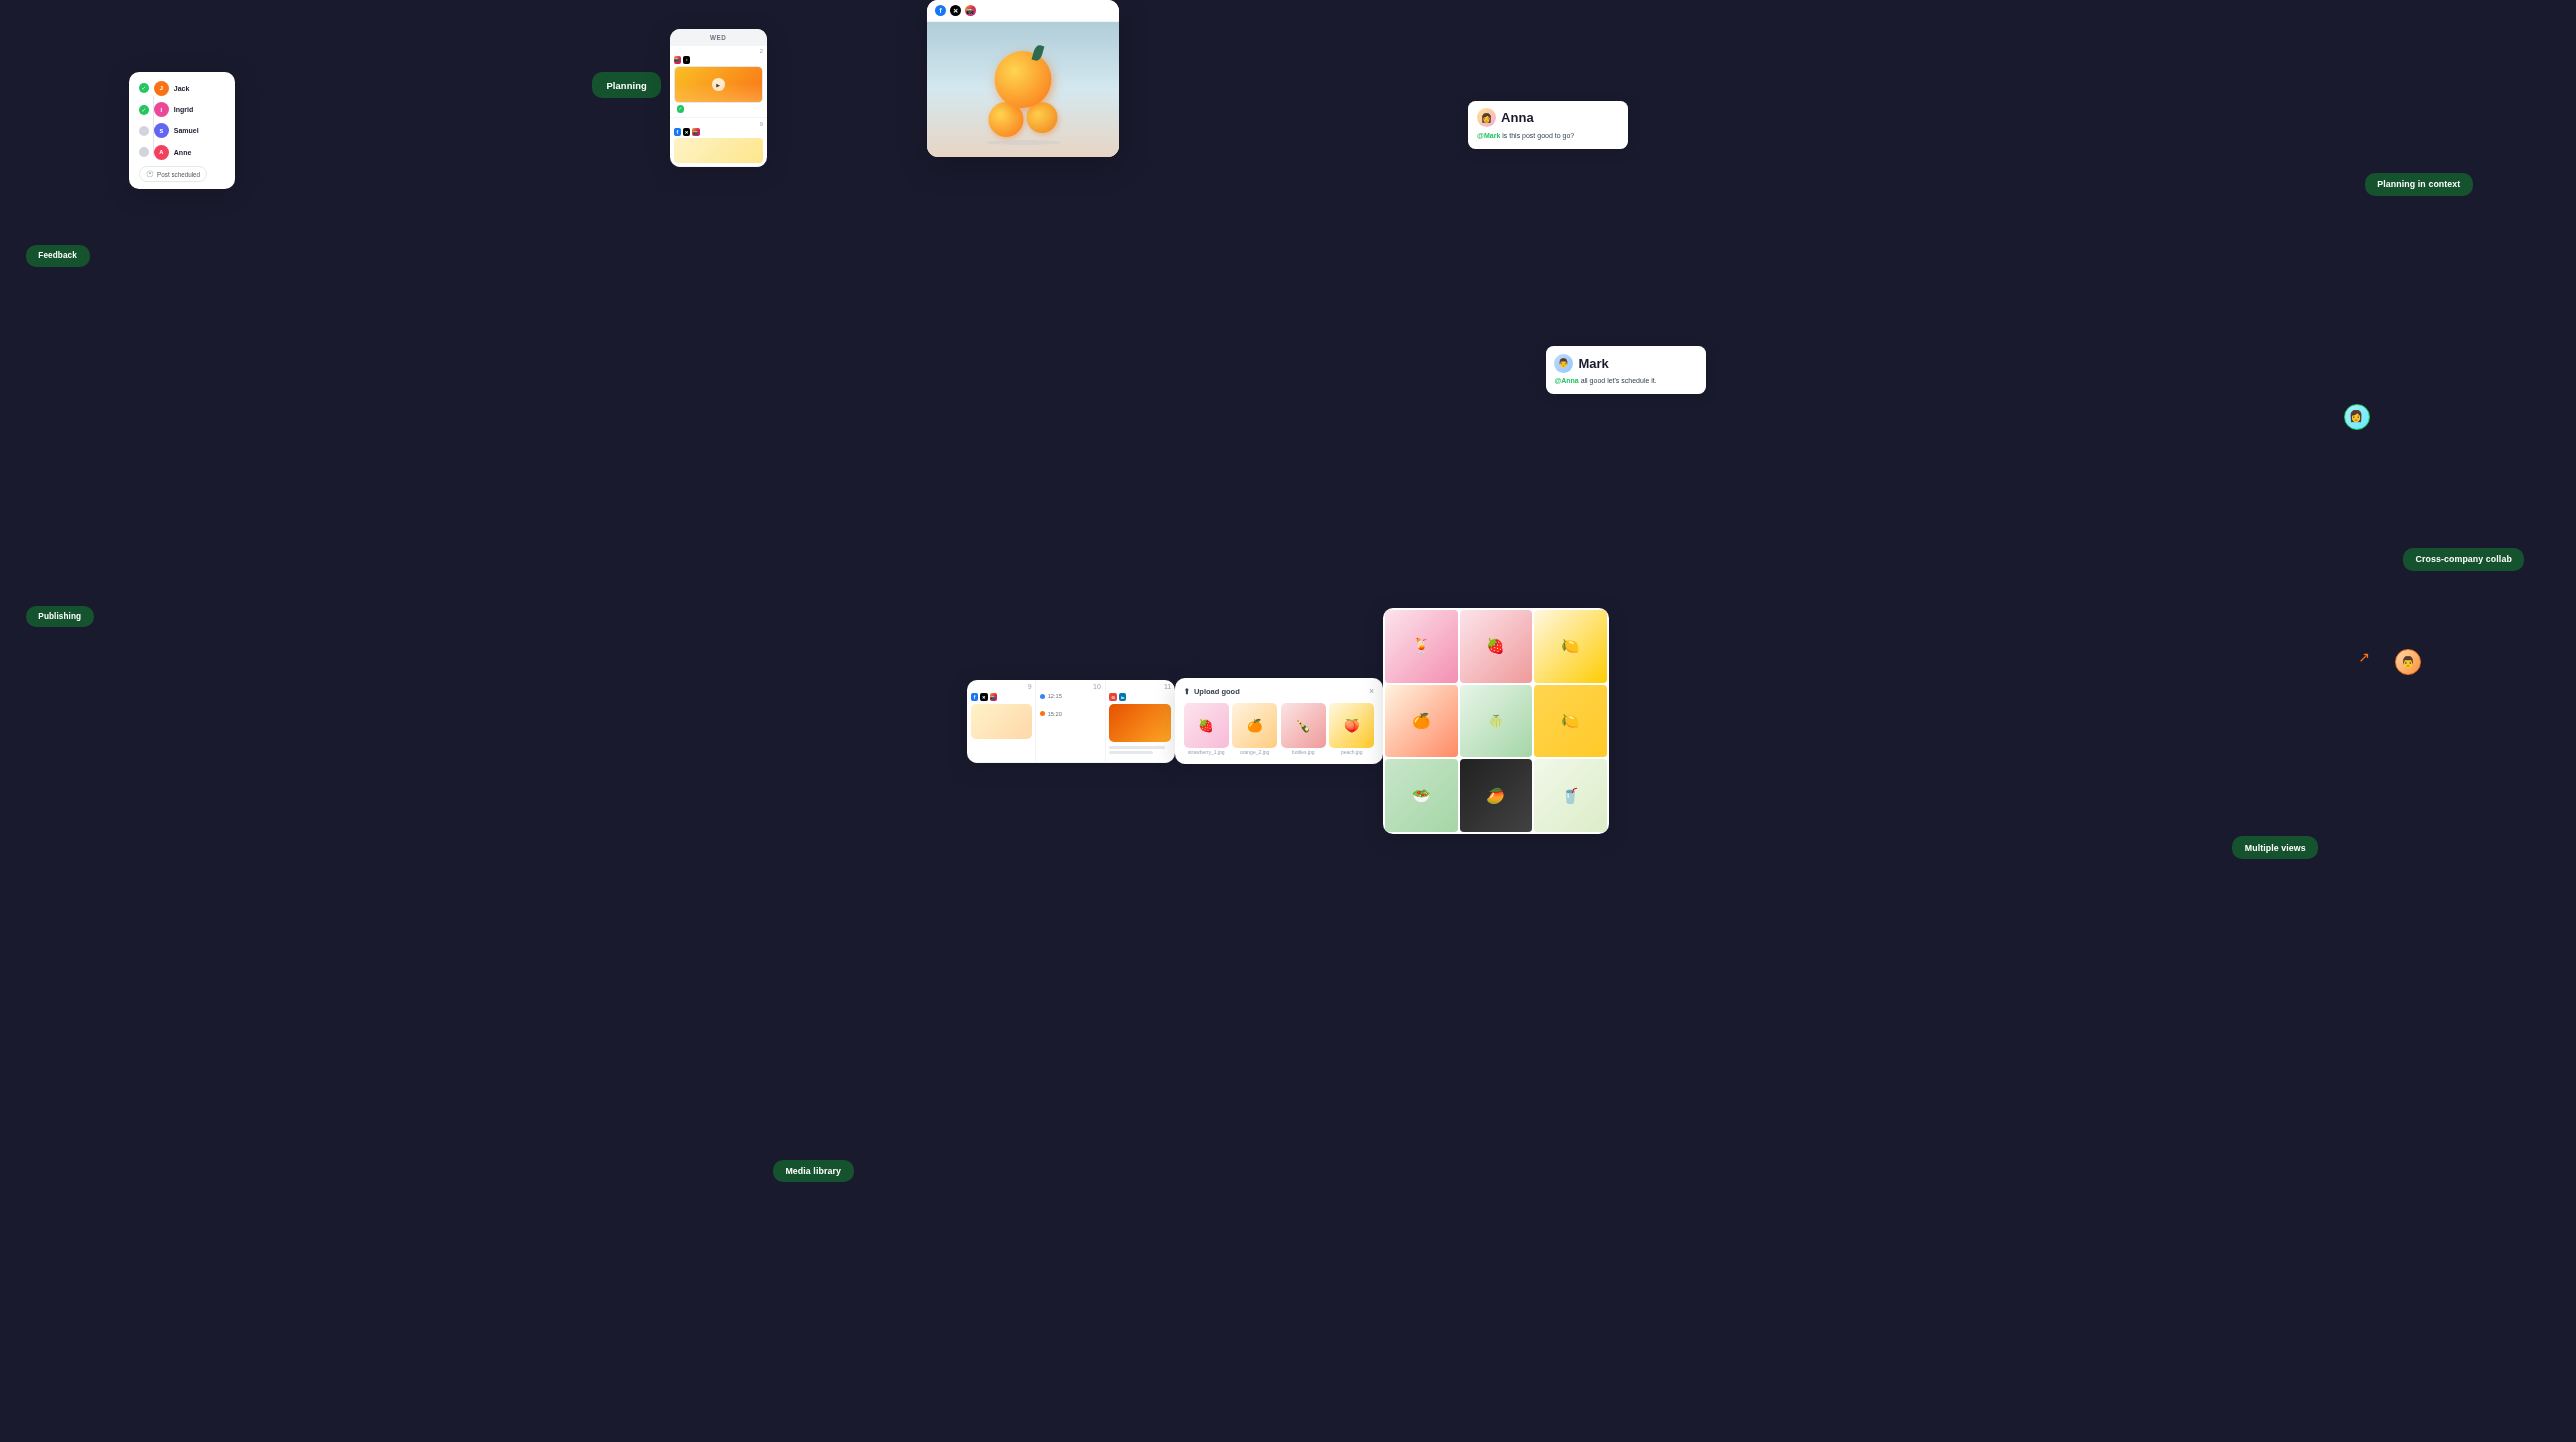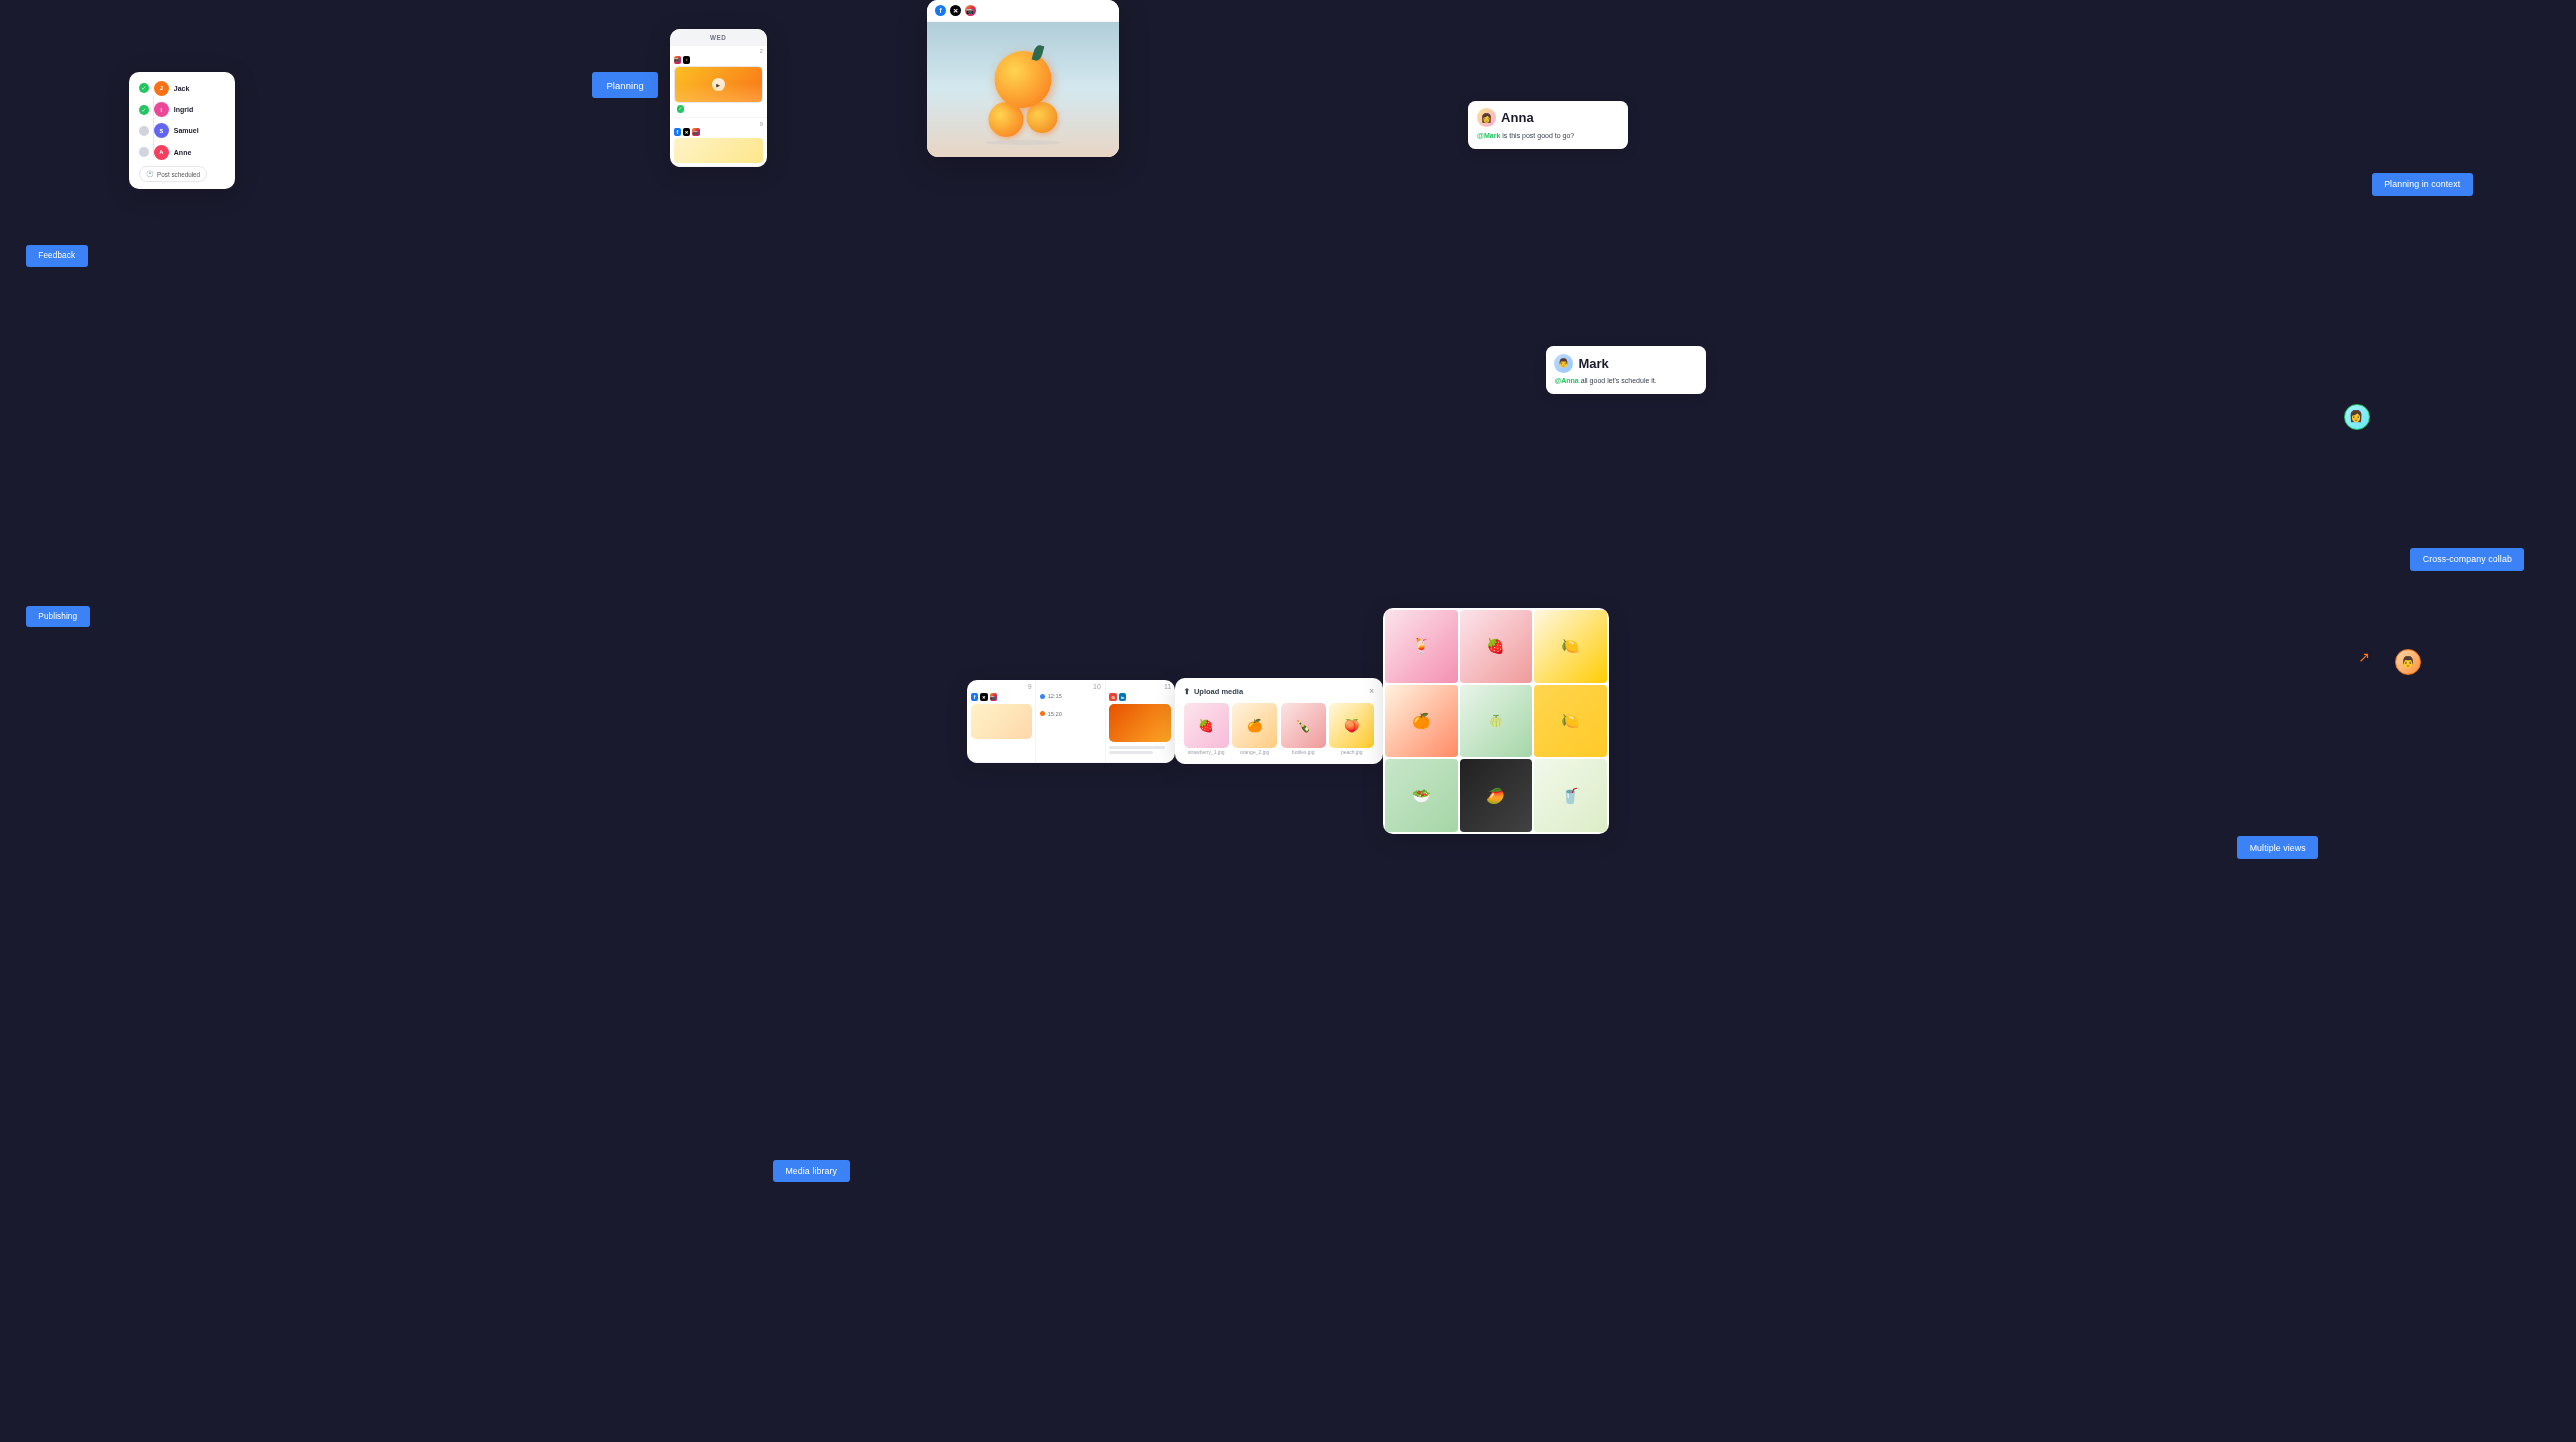--- a/index.html
+++ b/index.html
@@ -14,26 +14,26 @@
     .scene {
       position: relative;
       width: 100%;
       height: 100vh;
       display: flex;
       align-items: center;
       justify-content: center;
     }
     
     .label-badge {
-      background: #3b82f6;
+      background: #14532d;
       color: #fff;
       font-size: 8.2px;
-      font-weight: 400;
+      font-weight: 700;
       padding: 6.3px 12.6px;
-      border-radius: 3px;
+      border-radius: 10px;
       position: absolute;
       white-space: nowrap;
       letter-spacing: 0.1px;
     }
     
     .card {
       background: #fff;
       border-radius: 10px;
       position: absolute;
       box-shadow: 0 5px 25px rgba(0,0,0,0.18);
@@ -579,21 +579,21 @@
           <div class="li-line" style="width:70%;"></div>
         </div>
       </div>
     </div>
   </div>
 
   <div class="upload-card">
     <div class="upload-header">
       <div class="upload-title">
         <span>⬆</span>
-        <span>Upload media</span>
+        <span>Upload good</span>
       </div>
       <span class="close-btn">×</span>
     </div>
     <div class="upload-grid">
       <div>
         <div class="upload-thumb thumb-pink">
           <div class="upload-inner">🍓</div>
         </div>
         <div class="thumb-label">strawberry_1.jpg</div>
       </div>

